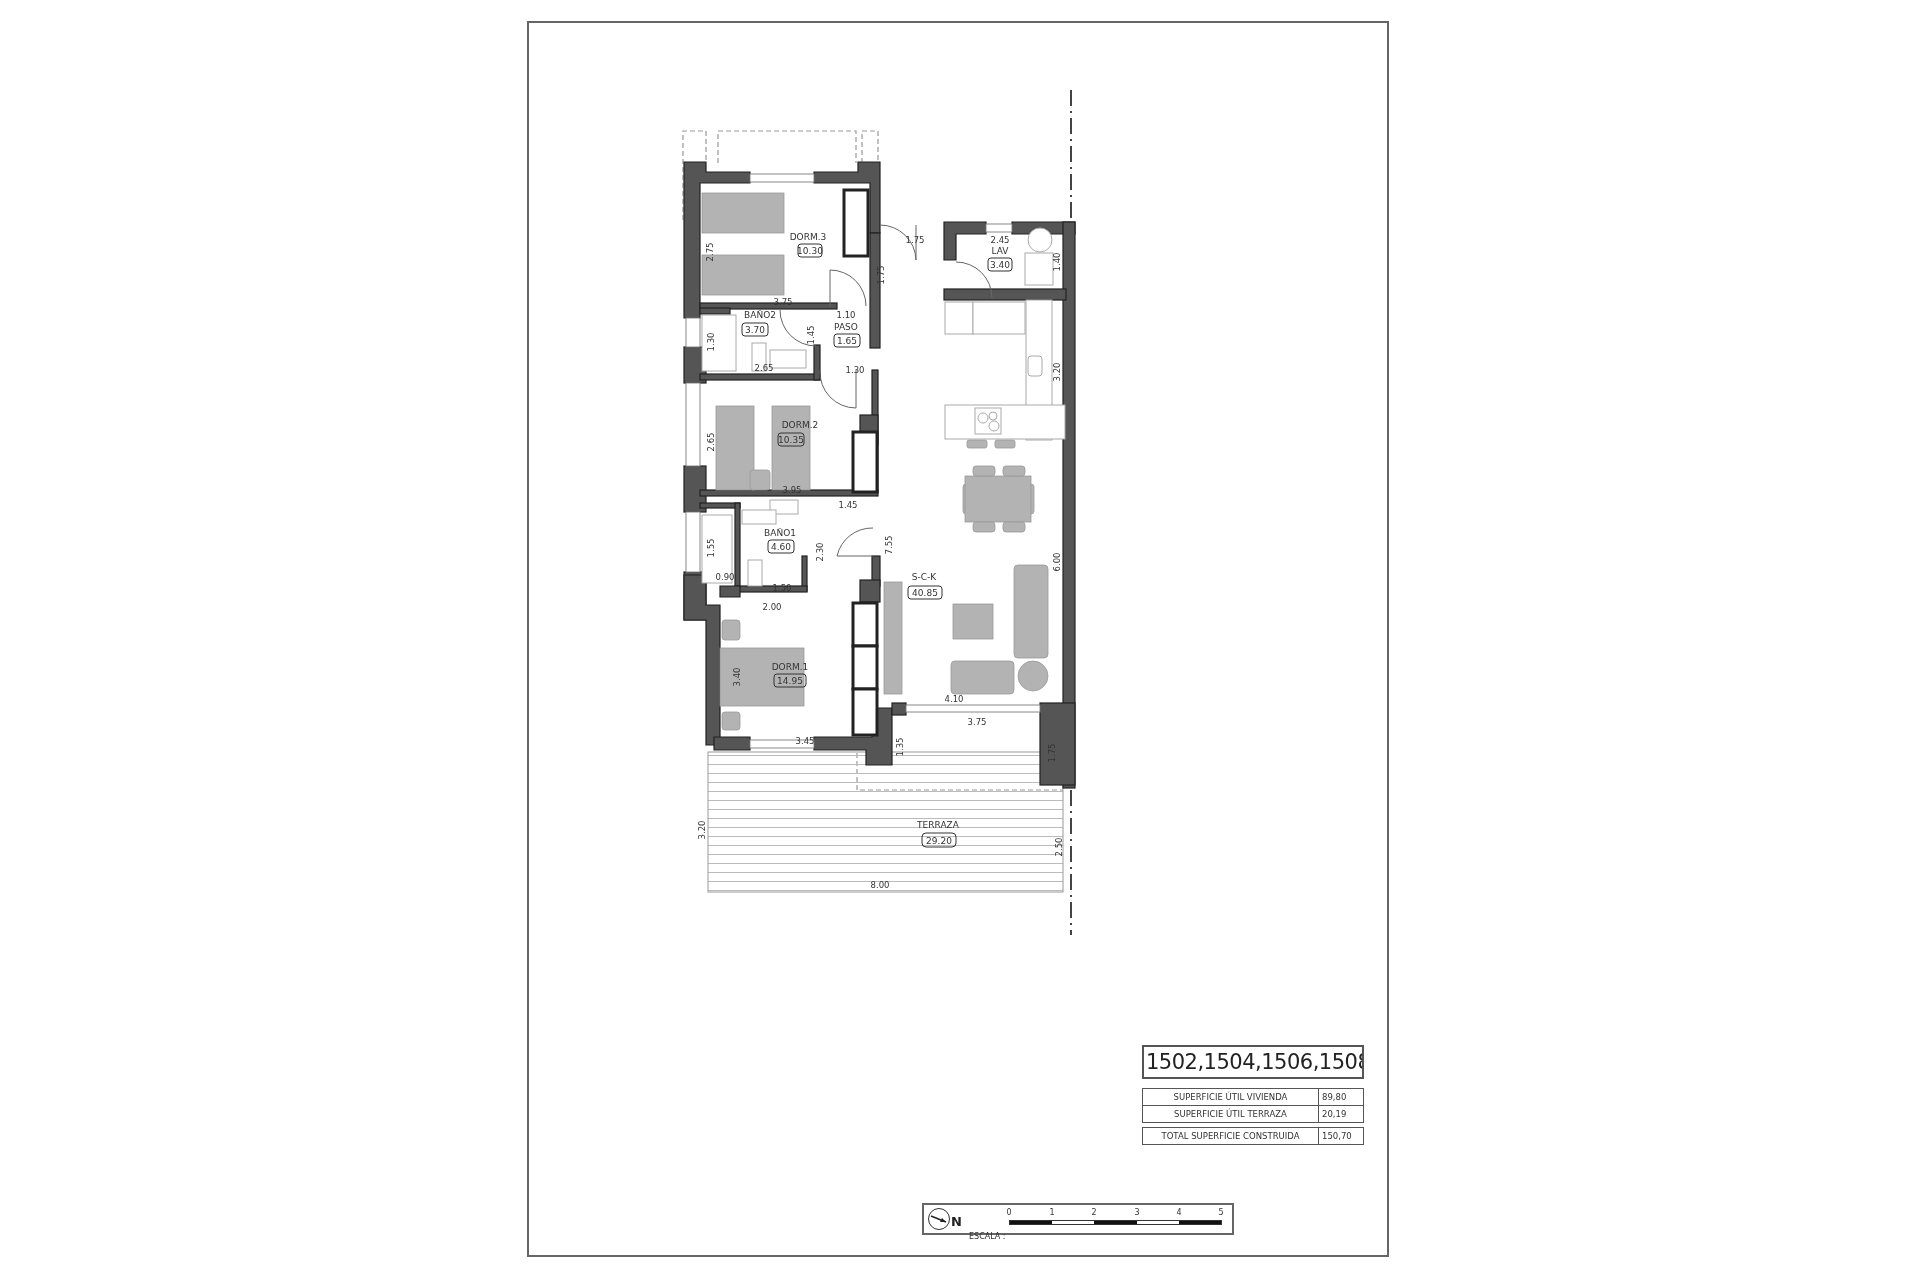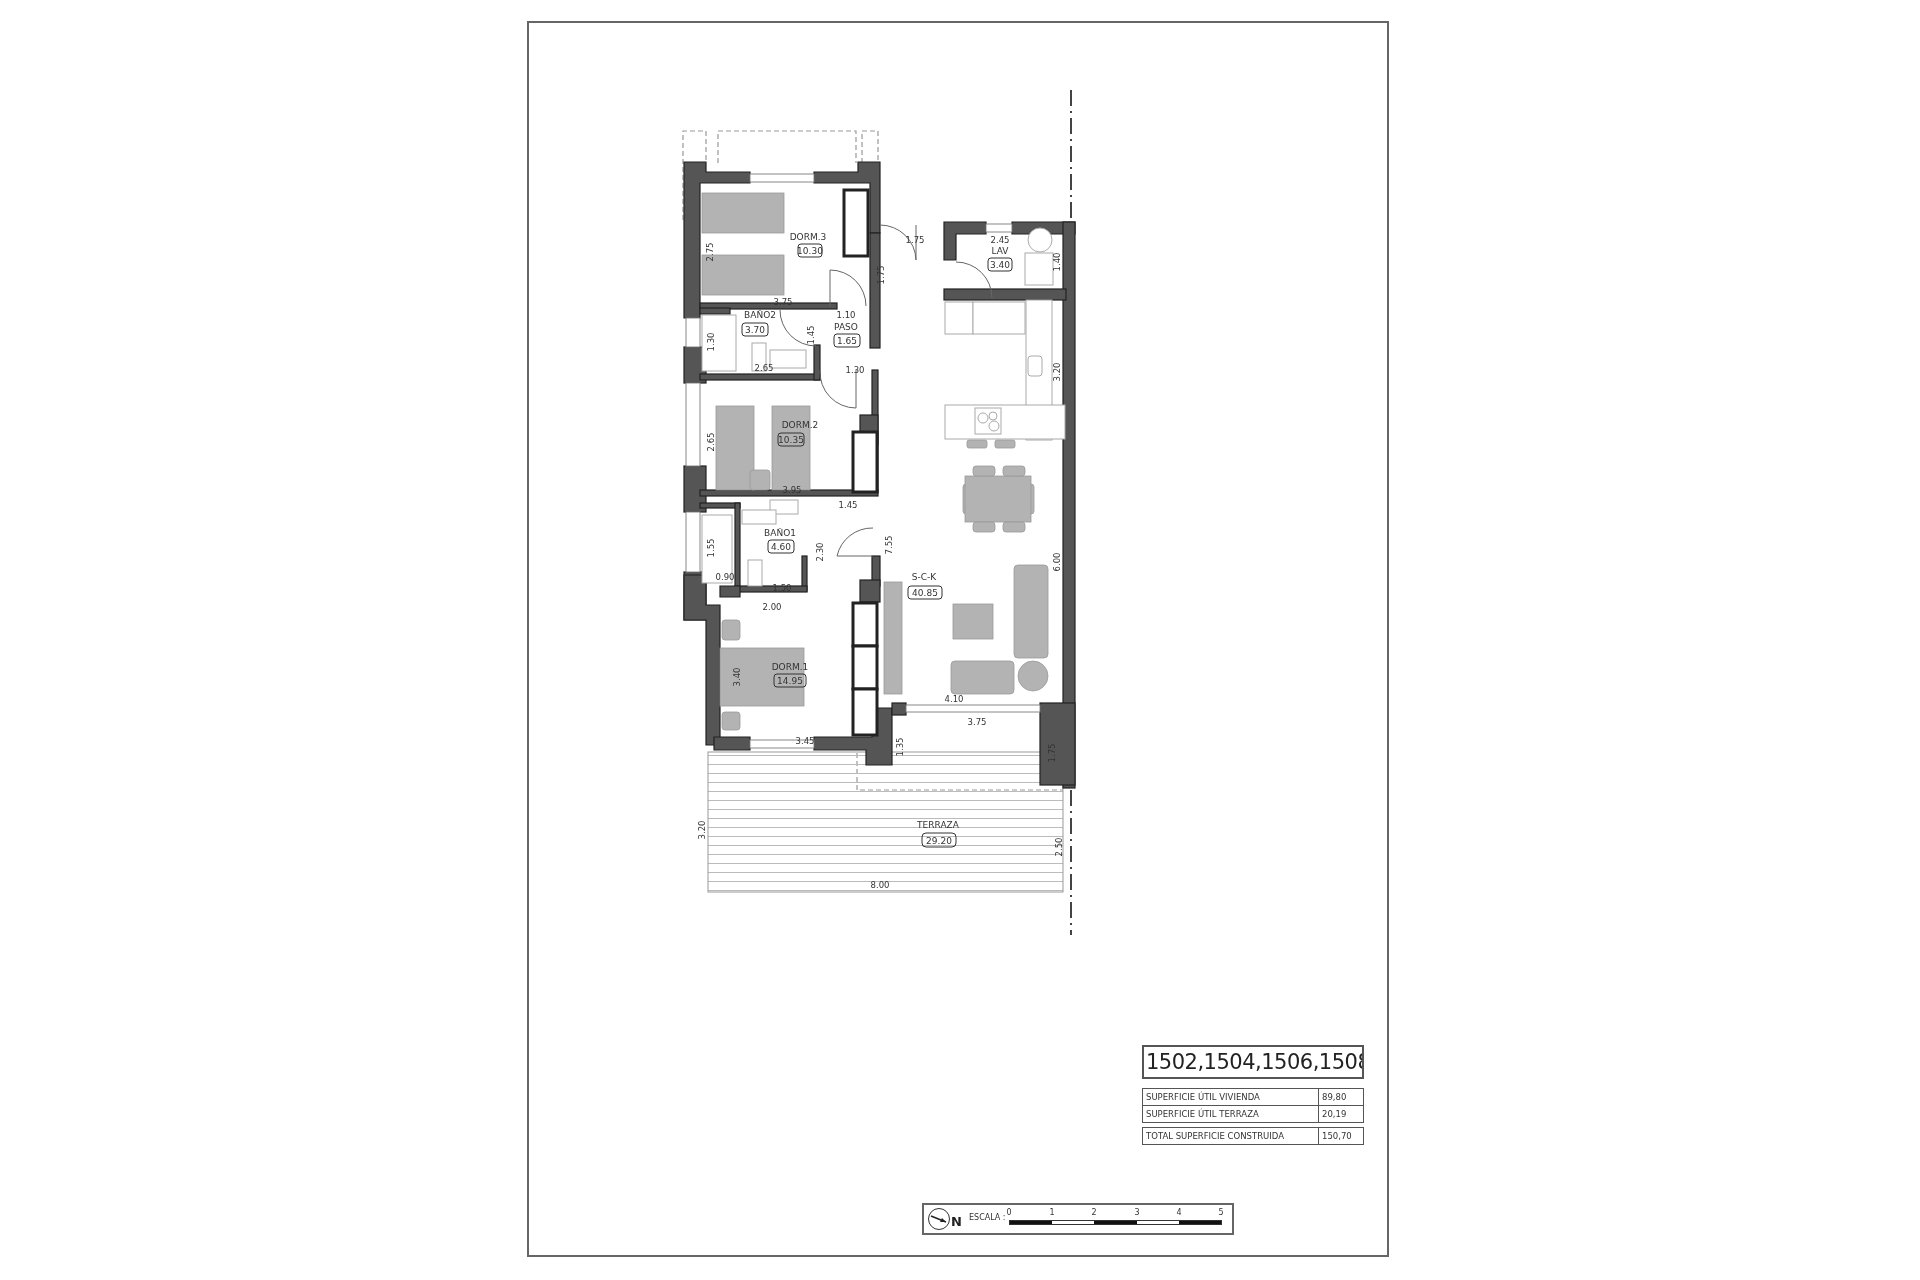--- a/index.html
+++ b/index.html
@@ -3,27 +3,27 @@
 <meta charset="utf-8">
 <style>
   html, body { margin:0; padding:0; background:#ffffff; }
   body { width:1920px; height:1280px; position:relative; overflow:hidden; font-family:"DejaVu Sans", sans-serif; }
   .frame { position:absolute; left:527px; top:21px; width:862px; height:1236px; border:2px solid #666; box-sizing:border-box; background:#fff; }
   svg.plan { position:absolute; left:0; top:0; }
   .lbl { font-family:"DejaVu Sans", sans-serif; fill:#333; }
   .legend { position:absolute; left:1142px; top:1045px; width:222px; }
   .legend .codes { border:2px solid #555; height:30px; font-size:21px; color:#222; line-height:30px; padding-left:2px; letter-spacing:-0.5px; font-family:"DejaVu Sans", sans-serif; white-space:nowrap; overflow:hidden; }
   .legend table { border-collapse:collapse; width:222px; margin-top:9px; font-size:8.5px; color:#333; }
-  .legend td { border:1.5px solid #555; padding:2px 3px; height:12px; }
+  .legend td { border:1.5px solid #555; padding:2px 3px; height:12px;text-align:center; }
   .legend td.val { width:38px; text-align:left; }
   .legend table.total { margin-top:4px; }
   .scale { position:absolute; left:922px; top:1203px; width:312px; height:32px; border:2px solid #666; box-sizing:border-box; }
   .scale .compass { position:absolute; left:4px; top:3px; width:22px; height:22px; border:1.5px solid #333; border-radius:50%; box-sizing:border-box; }
   .scale .compass-n { position:absolute; left:27px; top:9px; font-size:13px; font-weight:bold; color:#222; }
-  .scale .esc { position:absolute; left:45px; top:8px; font-size:8px; color:#333; }
+  .scale .esc { position:absolute; left:45px; top:27px; font-size:8px; color:#333; }
   .scale .bar { position:absolute; left:85px; top:15px; height:5px; width:213px; border:1px solid #333; box-sizing:border-box; display:flex; }
   .scale .bar span { flex:1; height:100%; }
   .scale .bar span.b { background:#111; }
   .scale .tick { position:absolute; top:3px; font-size:8px; color:#333; transform:translateX(-50%); }
 </style>
 </head>
 <body>
 
 <div class="frame"></div>
 

